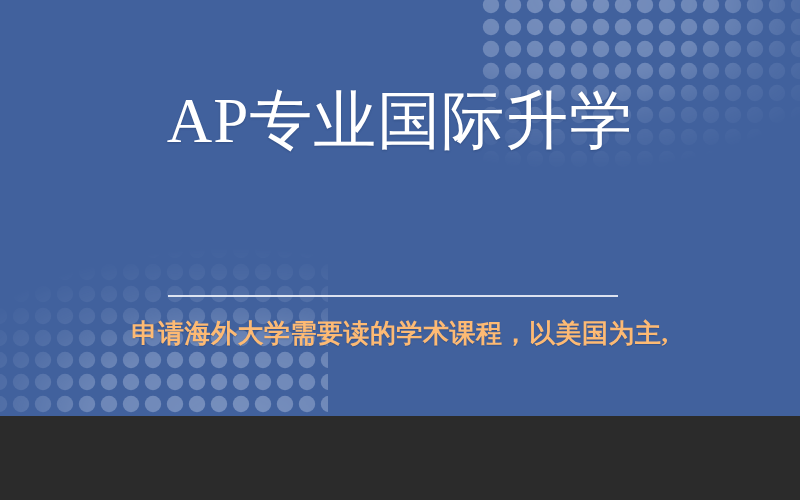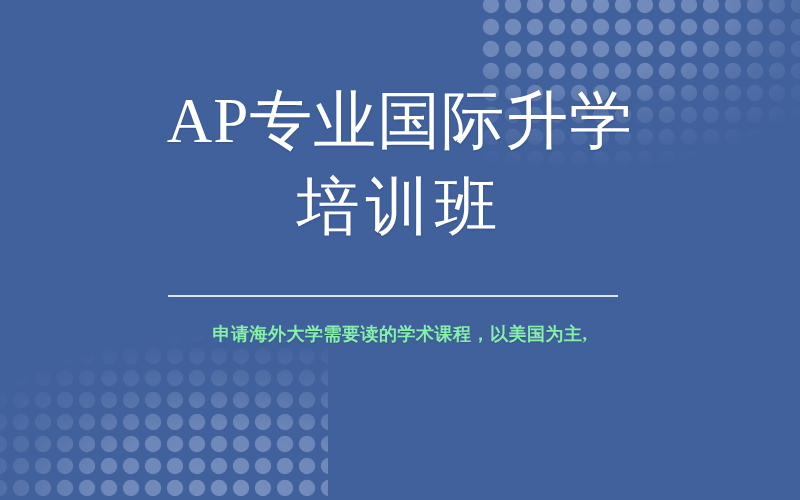--- a/index.html
+++ b/index.html
@@ -3,21 +3,21 @@
 <meta charset="utf-8">
 <style>
   html, body {
     margin: 0;
     padding: 0;
     background: #2b2b2b;
   }
   #banner {
     position: relative;
     width: 800px;
-    height: 500px;
+    height: 416px;
     overflow: hidden;
     background: #41619d;
     font-family: "Liberation Serif", "DejaVu Serif", serif;
   }
 
   
   .halftone {
     position: absolute;
     pointer-events: none;
   }
@@ -70,22 +70,22 @@
   
   #subtitle-block {
     position: absolute;
     left: 0;
     right: 0;
     top: 316px;
     text-align: center;
   }
   .subtitle-line {
     display: block;
-    color: #86efac;
-    font-size: 18px;
+    color: #fdba74;
+    font-size: 26px;
     line-height: 36px;
     font-weight: bold;
     letter-spacing: 0.5px;
     white-space: nowrap;
     text-shadow: 0 1px 1px rgba(20,40,80,0.25);
   }
 </style>
 </head>
 <body>
 
@@ -126,21 +126,20 @@
         <pattern id="dotsBL" x="0" y="0" width="22" height="22" patternUnits="userSpaceOnUse">
           <circle cx="11" cy="11" r="8.2" fill="#9aadd2"></circle>
         </pattern>
       </defs>
       <rect x="0" y="0" width="340" height="185" fill="url(#dotsBL)" mask="url(#maskBL)" opacity="0.62"></rect>
     </svg>
   </div>
 
   <div id="title-block">
     <span class="title-line" id="title-line-1">AP专业国际升学</span>
-    <span class="title-line" id="title-line-2">培训班</span>
   </div>
 
   <div id="divider"></div>
 
   <div id="subtitle-block">
     <span class="subtitle-line" id="subtitle-line-1">申请海外大学需要读的学术课程，以美国为主,</span>
   </div>
 
 </div>
 

